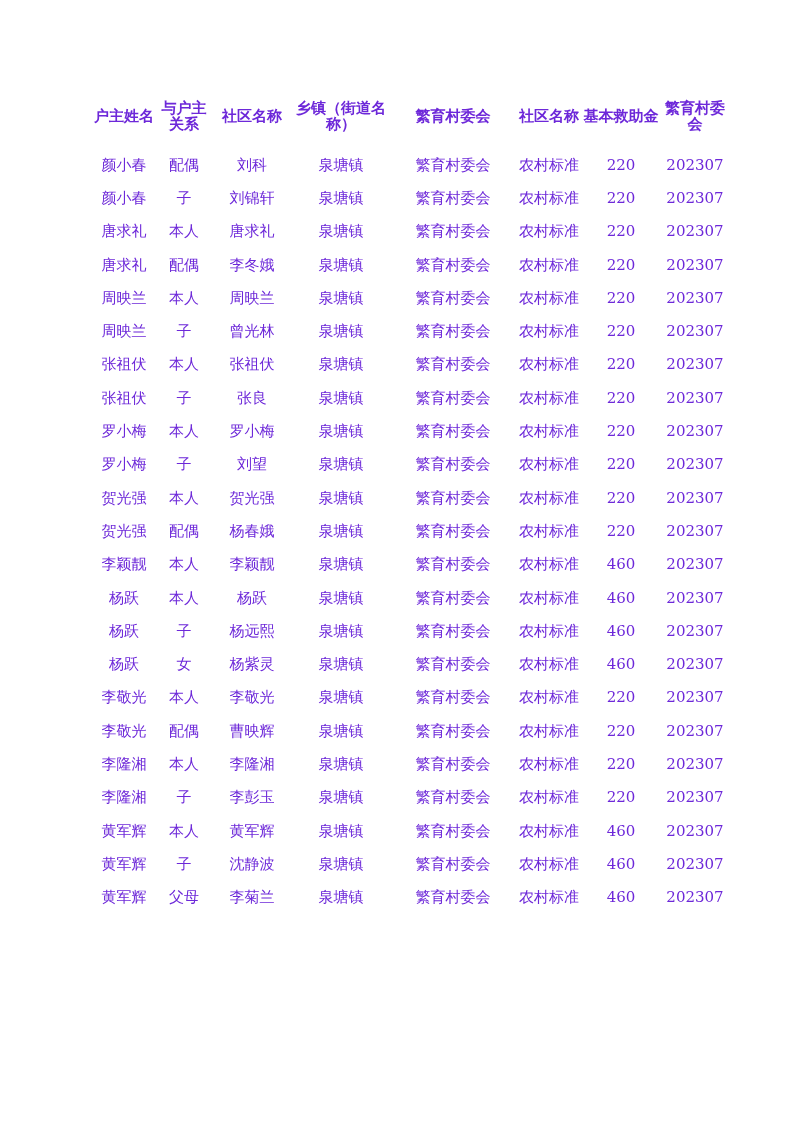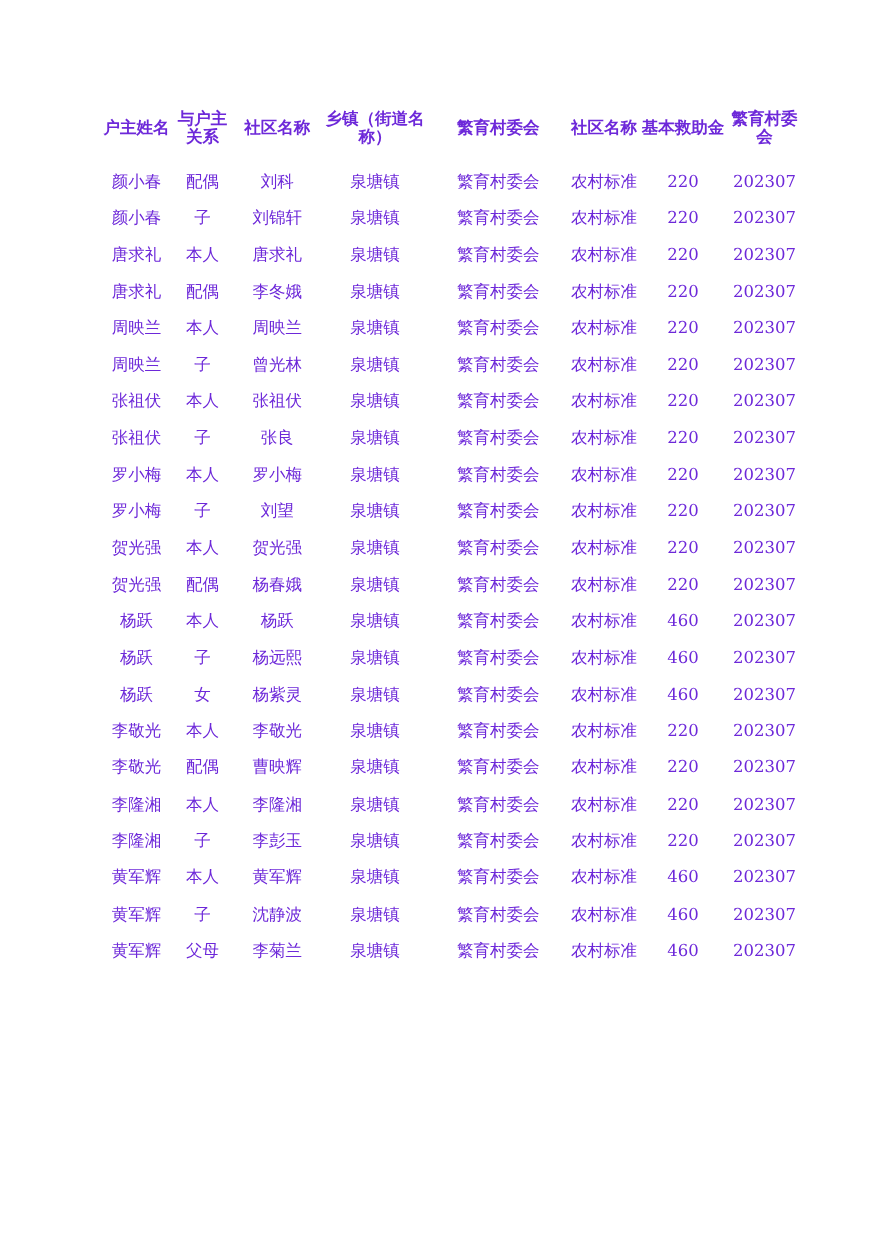--- a/index.html
+++ b/index.html
@@ -195,20 +195,30 @@
           <td>贺光强</td>
           <td>配偶</td>
           <td>杨春娥</td>
           <td>泉塘镇</td>
           <td>繁育村委会</td>
           <td>农村标准</td>
           <td>220</td>
           <td>202307</td>
         </tr>
         <tr>
+          <td>李颖靓</td>
+          <td>本人</td>
+          <td>李颖靓</td>
+          <td>泉塘镇</td>
+          <td>繁育村委会</td>
+          <td>农村标准</td>
+          <td>460</td>
+          <td>202307</td>
+        </tr>
+        <tr>
           <td>杨跃</td>
           <td>本人</td>
           <td>杨跃</td>
           <td>泉塘镇</td>
           <td>繁育村委会</td>
           <td>农村标准</td>
           <td>460</td>
           <td>202307</td>
         </tr>
         <tr>

